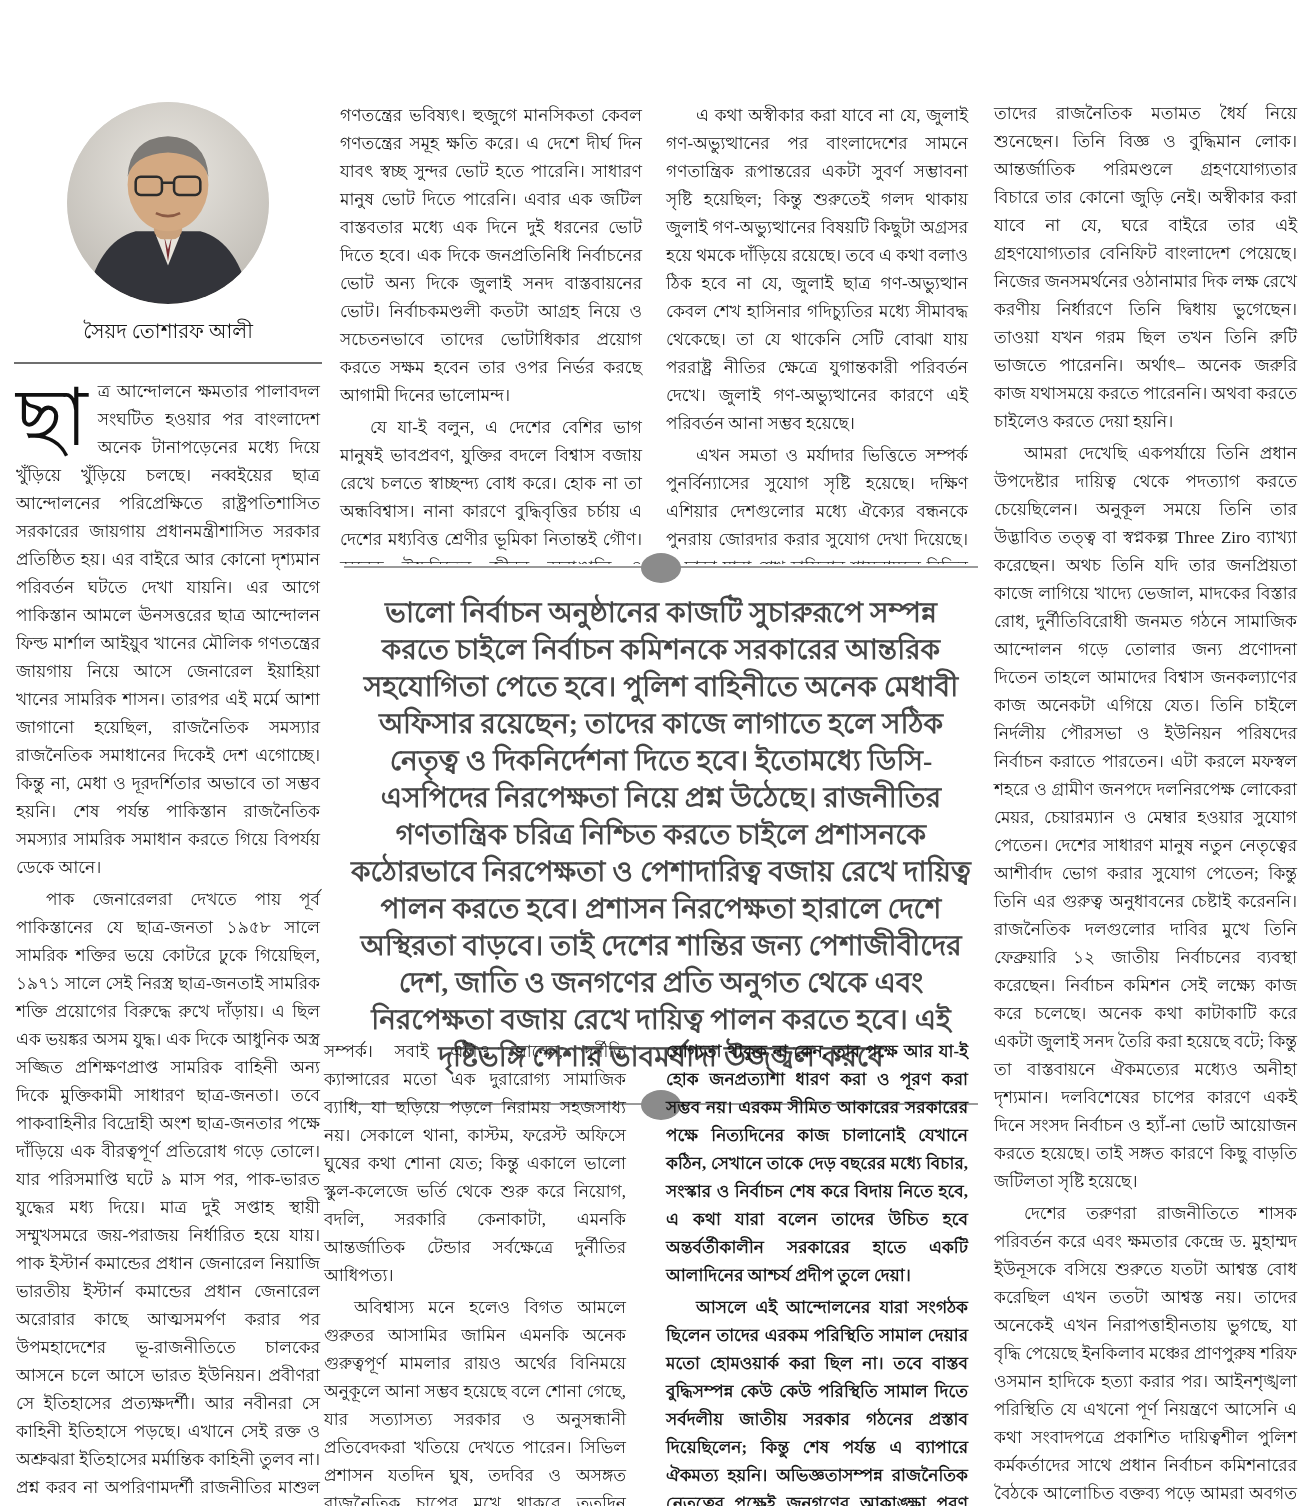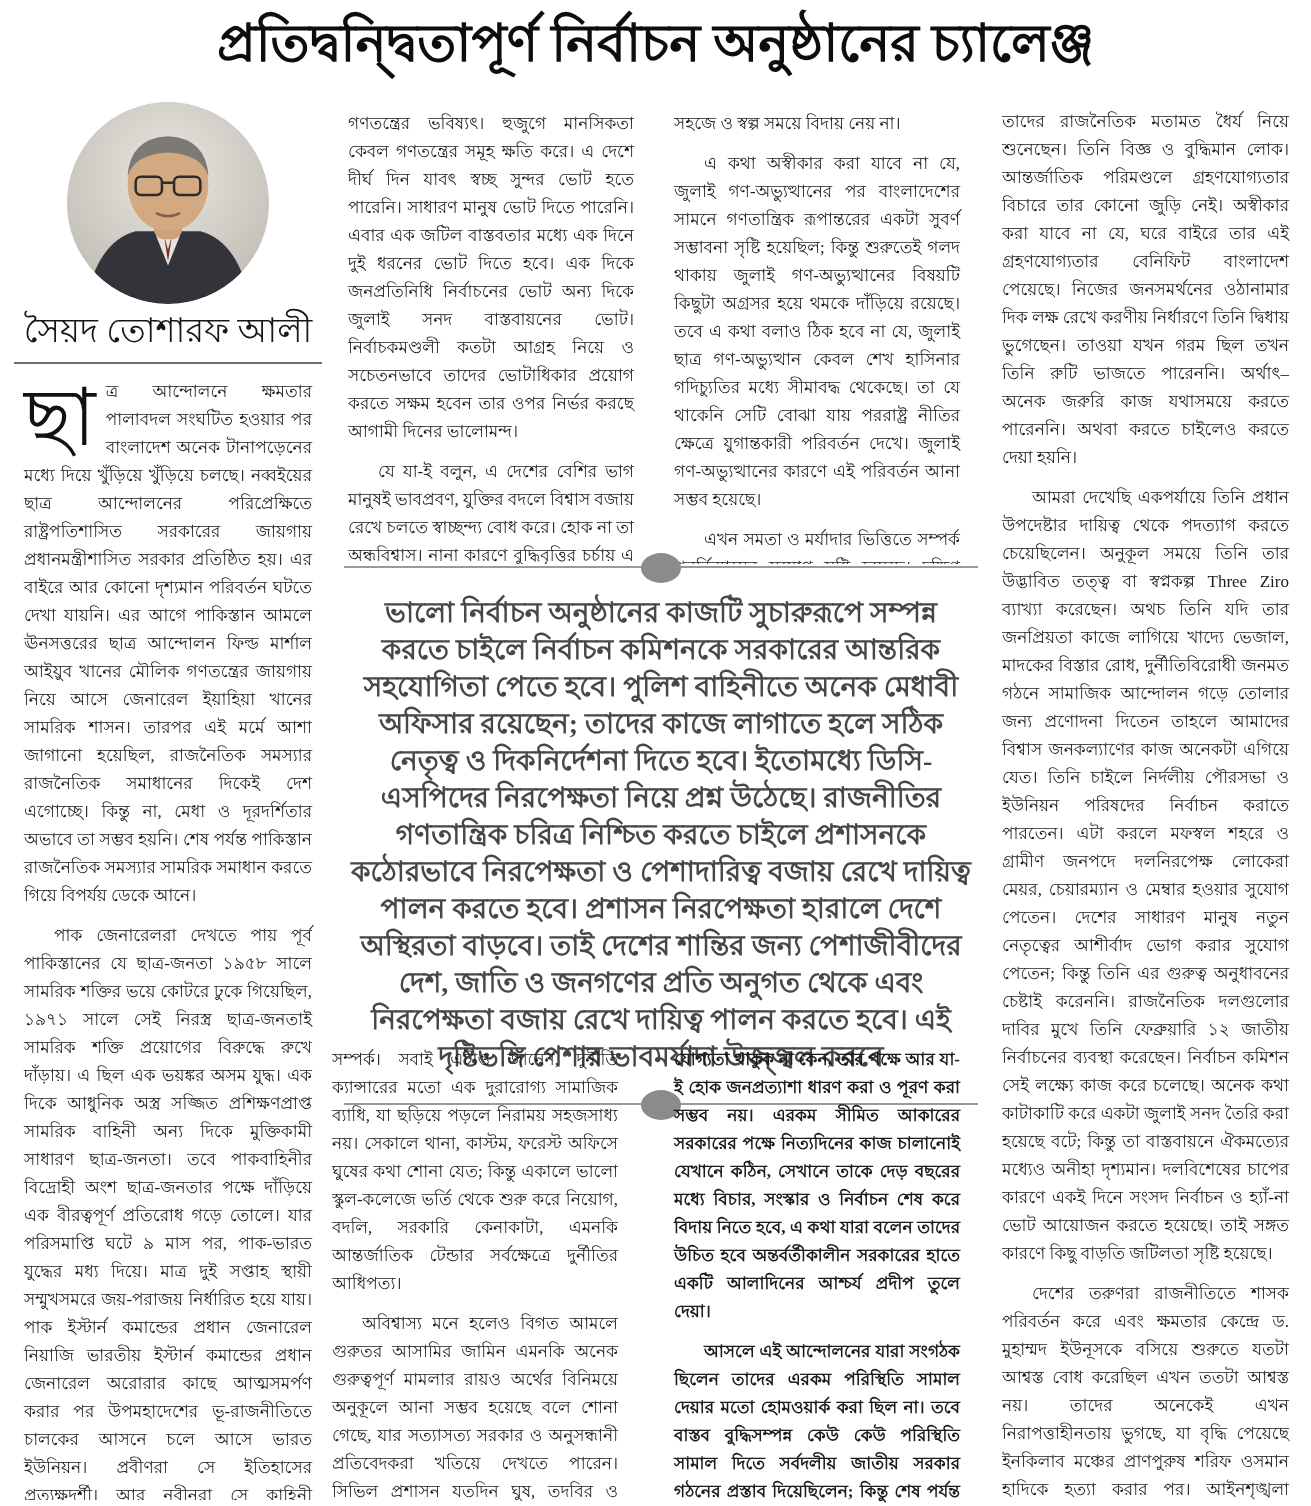--- a/index.html
+++ b/index.html
@@ -17,54 +17,53 @@
   .col{
     position:absolute;overflow:hidden;
     font-size:17px;line-height:28px;text-align:justify;
   }
   .col1{left:12px;top:96px;width:312px;height:1404px;}
   .col2top{left:336px;top:98px;width:310px;height:466px;}
   .col3top{left:662px;top:98px;width:310px;height:466px;}
   .col2bot{left:320px;top:1034px;width:310px;height:472px;}
   .col3bot{left:662px;top:1034px;width:310px;height:472px;font-weight:bold;}
   .col4{left:990px;top:96px;width:311px;height:1408px;font-family:Liberation Serif, serif;}
-  .para{margin:12px;padding:0;}
+  .para{margin:4px;padding:0;}
   .para.ind{text-indent:30px;}
   .dropcap{
     float:left;font-size:80px;line-height:64px;
     padding:8px 10px 0 0;color:#111;
   }
   .photo-wrap{
     width:202px;height:202px;margin:6px auto 8px auto;border-radius:50%;
     overflow:hidden;background:#d7d4cf;
   }
   .photo-wrap svg{display:block;width:100%;height:100%;}
   .author{
-    text-align:center;font-size:34px;line-height:38px;font-weight:400;
+    text-align:center;font-size:20px;line-height:38px;font-weight:400;
     margin:0 0 12px 0;color:#161616;
   }
   .byline-rule{border:0;border-top:2px solid #6f6f6f;margin:0 2px 14px 2px;}
   .quote-block{position:absolute;left:344px;top:566px;width:634px;height:462px;}
   .qrule{position:relative;border-top:2px solid #9a9a9a;height:0;margin:0;}
   .qrule .qdot{
     position:absolute;left:50%;top:-15px;transform:translateX(-50%);
     width:40px;height:30px;background:#8b8b8b;border-radius:50%;
   }
   .qtext{
     margin:0;padding:26px 4px 28px 4px;
     font-size:28px;line-height:37px;font-weight:700;color:#474747;
     text-align:center;
   }
 </style>
 </head>
 <body>
 
 <div class="page">
 
-  <h1 class="title">প্রতিদ্বন্দ্বিতাপূর্ণ নির্বাচন অনুষ্ঠানের চ্যালেঞ্জ</h1>
 
   <div class="col col1">
     <div class="photo-wrap">
       <svg viewBox="0 0 200 200">
         <defs>
           <clipPath id="pc">
               <circle cx="100" cy="100" r="100"></circle>
             </clipPath>
           <radialGradient id="bgg" cx="50%" cy="35%" r="80%">
             <stop offset="0%" stop-color="#e9e6e0"></stop>
@@ -99,21 +98,20 @@
     <p class="para ind">আমাদের সামনে এখন আগামীর বাংলাদেশ। যে দেশটি কিছুকাল আগেও স্বৈরতন্ত্রের প্রশান্তির মধ্যে ছিল। সেই বাংলাদেশ এখন গণতন্ত্রের বিক্ষুব্ধ সমুদ্রের মধ্যে সাঁতার কাটতে দৃঢ়প্রত্যয়ী। গণতন্ত্রপ্রেমীদের জন্য নিঃসন্দেহে এটি আশার কথা। কিন্তু গণতন্ত্র সে তো স্বাধীন মতের বিশাল এক মুক্ত সমুদ্র। তার মধ্যে সাঁতার কেটে কূলে ওঠা চাট্টিখানি কথা নয়। এ ব্যাপারে আমরা সফল হতে চাইলে গণতান্ত্রিক জীবনধারার সাথে আমাদের নিবিড় পরিচয় থাকা প্রয়োজন, সেই সাথে থাকা চাই ভিন্ন মতের প্রতি সহনশীল মনোভাব ও আইনের শাসনের প্রতি গভীর শ্রদ্ধা।</p>
 
   </div>
 
   <div class="col col2top">
     <p class="para">গণতন্ত্রের ভবিষ্যৎ। হুজুগে মানসিকতা কেবল গণতন্ত্রের সমূহ ক্ষতি করে। এ দেশে দীর্ঘ দিন যাবৎ স্বচ্ছ সুন্দর ভোট হতে পারেনি। সাধারণ মানুষ ভোট দিতে পারেনি। এবার এক জটিল বাস্তবতার মধ্যে এক দিনে দুই ধরনের ভোট দিতে হবে। এক দিকে জনপ্রতিনিধি নির্বাচনের ভোট অন্য দিকে জুলাই সনদ বাস্তবায়নের ভোট। নির্বাচকমণ্ডলী কতটা আগ্রহ নিয়ে ও সচেতনভাবে তাদের ভোটাধিকার প্রয়োগ করতে সক্ষম হবেন তার ওপর নির্ভর করছে আগামী দিনের ভালোমন্দ।</p>
     <p class="para ind">যে যা-ই বলুন, এ দেশের বেশির ভাগ মানুষই ভাবপ্রবণ, যুক্তির বদলে বিশ্বাস বজায় রেখে চলতে স্বাচ্ছন্দ্য বোধ করে। হোক না তা অন্ধবিশ্বাস। নানা কারণে বুদ্ধিবৃত্তির চর্চায় এ দেশের মধ্যবিত্ত শ্রেণীর ভূমিকা নিতান্তই গৌণ। অনেক উচ্চবিত্তের জীবন অবাঙালি ও অমুসলিম জনগোষ্ঠীর সম্পদ অবৈধভাবে দখলে নিতে গিয়ে কলঙ্কিত। তারা আর যা-ই করুন নীতিনৈতিকতার ফেরিওয়ালা হতে পারেন না। এর সাথে তাদের কথাও যোগ করতে হয় যারা যোগ্যতার বদলে তদবিরের জোরে উন্নতি করার নীতিতে বিশ্বাসী। আর এটা তো সবাই জানেন, তদবিরের সাথে রয়েছে ঘুষ-দুর্নীতির ঘনিষ্ঠ</p>
   </div>
 
   <div class="col col3top">
-    <p class="para">সহজে ও স্বল্প সময়ে বিদায় নেয় না।</p>
     <p class="para ind">এ কথা অস্বীকার করা যাবে না যে, জুলাই গণ-অভ্যুত্থানের পর বাংলাদেশের সামনে গণতান্ত্রিক রূপান্তরের একটা সুবর্ণ সম্ভাবনা সৃষ্টি হয়েছিল; কিন্তু শুরুতেই গলদ থাকায় জুলাই গণ-অভ্যুত্থানের বিষয়টি কিছুটা অগ্রসর হয়ে থমকে দাঁড়িয়ে রয়েছে। তবে এ কথা বলাও ঠিক হবে না যে, জুলাই ছাত্র গণ-অভ্যুত্থান কেবল শেখ হাসিনার গদিচ্যুতির মধ্যে সীমাবদ্ধ থেকেছে। তা যে থাকেনি সেটি বোঝা যায় পররাষ্ট্র নীতির ক্ষেত্রে যুগান্তকারী পরিবর্তন দেখে। জুলাই গণ-অভ্যুত্থানের কারণে এই পরিবর্তন আনা সম্ভব হয়েছে।</p>
     <p class="para ind">এখন সমতা ও মর্যাদার ভিত্তিতে সম্পর্ক পুনর্বিন্যাসের সুযোগ সৃষ্টি হয়েছে। দক্ষিণ এশিয়ার দেশগুলোর মধ্যে ঐক্যের বন্ধনকে পুনরায় জোরদার করার সুযোগ দেখা দিয়েছে। এ ছাড়া যারা শেখ হাসিনার শাসনামলে বিভিন্ন সাজানো মামলায় নির্মমভাবে নিগৃহীত হয়েছেন তারা স্বাভাবিক জীবনে প্রত্যাবর্তনের সুযোগ পেয়েছেন। যাদের বেশির ভাগই প্রতিবাদী রাজনৈতিক নেতাকর্মী। কিন্তু দলনিরপেক্ষ ব্যক্তিদের সমন্বয়ে যে অন্তর্বর্তীকালীন সরকার গঠন করা হয়, সেই সরকারের যতই</p>
   </div>
 
   <div class="quote-block">
     <div class="qrule">
         <span class="qdot"></span>
       </div>
     <p class="qtext">ভালো নির্বাচন অনুষ্ঠানের কাজটি সুচারুরূপে সম্পন্ন করতে চাইলে নির্বাচন কমিশনকে সরকারের আন্তরিক সহযোগিতা পেতে হবে। পুলিশ বাহিনীতে অনেক মেধাবী অফিসার রয়েছেন; তাদের কাজে লাগাতে হলে সঠিক নেতৃত্ব ও দিকনির্দেশনা দিতে হবে। ইতোমধ্যে ডিসি-এসপিদের নিরপেক্ষতা নিয়ে প্রশ্ন উঠেছে। রাজনীতির গণতান্ত্রিক চরিত্র নিশ্চিত করতে চাইলে প্রশাসনকে কঠোরভাবে নিরপেক্ষতা ও পেশাদারিত্ব বজায় রেখে দায়িত্ব পালন করতে হবে। প্রশাসন নিরপেক্ষতা হারালে দেশে অস্থিরতা বাড়বে। তাই দেশের শান্তির জন্য পেশাজীবীদের দেশ, জাতি ও জনগণের প্রতি অনুগত থেকে এবং নিরপেক্ষতা বজায় রেখে দায়িত্ব পালন করতে হবে। এই দৃষ্টিভঙ্গি পেশার ভাবমর্যাদা উজ্জ্বল করবে</p>
     <div class="qrule">

